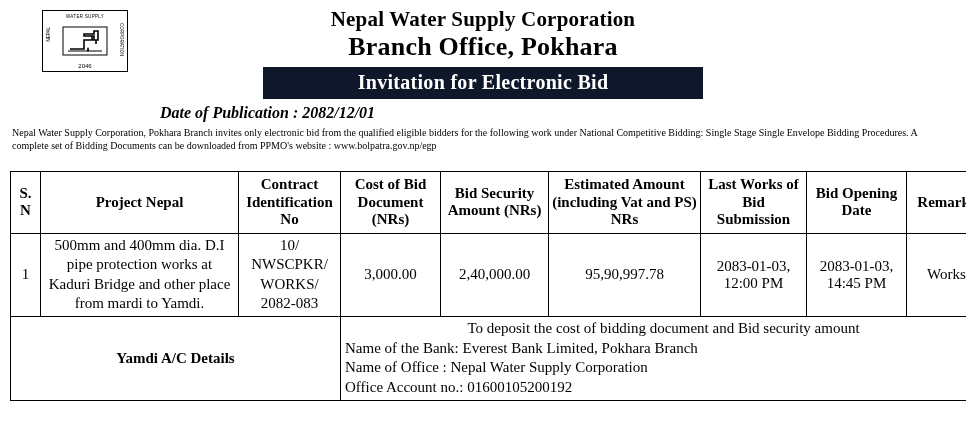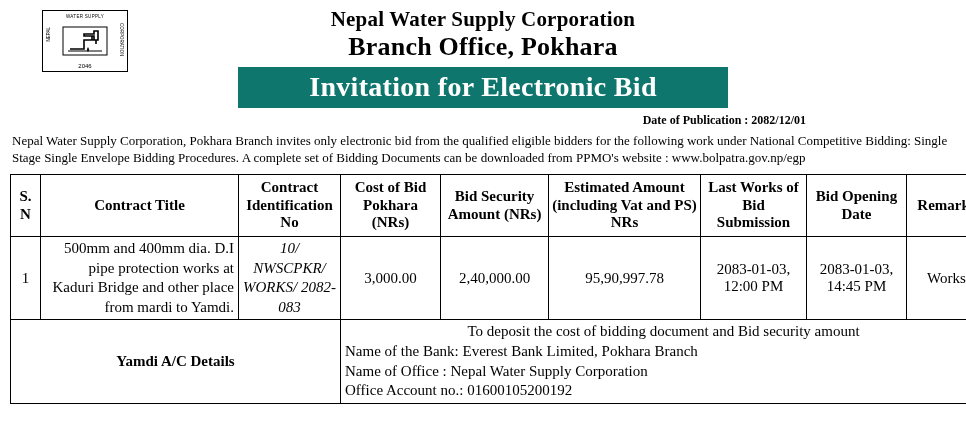--- a/index.html
+++ b/index.html
@@ -96,45 +96,46 @@
     line-height: 1.12;
     letter-spacing: .2px;
   }
   .branch-name {
     font-size: 26px;
     font-weight: bold;
     line-height: 1.12;
     letter-spacing: .2px;
   }
   .banner {
-    background: #0f766e;
+    background: #0f172a;
     color: #ffffff;
-    font-size: 28px;
+    font-size: 20px;
     font-weight: bold;
     padding: 4px 0 5px 0;
     margin: 6px auto 0 auto;
-    width: 490px;
+    width: 440px;
     letter-spacing: .3px;
   }
   .pub-date {
-    font-size: 12px;
+    font-size: 16px;
     font-weight: bold;
     margin-top: 5px;
-    text-align: right;
+    text-align: left;
+    font-style: italic;
   }
   .header-spacer {
     width: 150px;
     flex: 0 0 150px;
   }
 
   
   .intro {
-    font-size: 13px;
+    font-size: 10px;
     line-height: 1.36;
-    margin: 4px 2px 7px 2px;
+    margin: 4px 2px 18px 2px;
     text-align: left;
   }
 
   
   table.notice {
     border-collapse: collapse;
     width: 100%;
     table-layout: fixed;
   }
   table.notice th,
@@ -148,28 +149,27 @@
     text-align: center;
     font-weight: bold;
     line-height: 1.18;
     padding: 4px 3px;
   }
   td.sn {
     text-align: center;
     font-size: 15px;
   }
   td.project-title {
-    text-align: right;
+    text-align: center;
     line-height: 1.3;
     padding: 4px 6px;
   }
   td.contract-id {
     text-align: center;
     line-height: 1.3;
-    font-style: italic;
   }
   td.center {
     text-align: center;
   }
   td.bank-label {
     text-align: center;
     font-weight: bold;
     vertical-align: middle;
   }
   td.bank-details {
@@ -220,23 +220,23 @@
       <col style="width:100px">
       <col style="width:108px">
       <col style="width:152px">
       <col style="width:106px">
       <col style="width:100px">
       <col style="width:80px">
     </colgroup>
     <thead>
       <tr>
         <th>S. N</th>
-        <th>Contract Title</th>
+        <th>Project Nepal</th>
         <th>Contract Identification No</th>
-        <th>Cost of Bid Pokhara (NRs)</th>
+        <th>Cost of Bid Document (NRs)</th>
         <th>Bid Security Amount (NRs)</th>
         <th>Estimated Amount (including Vat and PS) NRs</th>
         <th>Last Works of Bid Submission</th>
         <th>Bid Opening Date</th>
         <th>Remarks</th>
       </tr>
     </thead>
     <tbody>
       <tr>
         <td class="sn">1</td>

